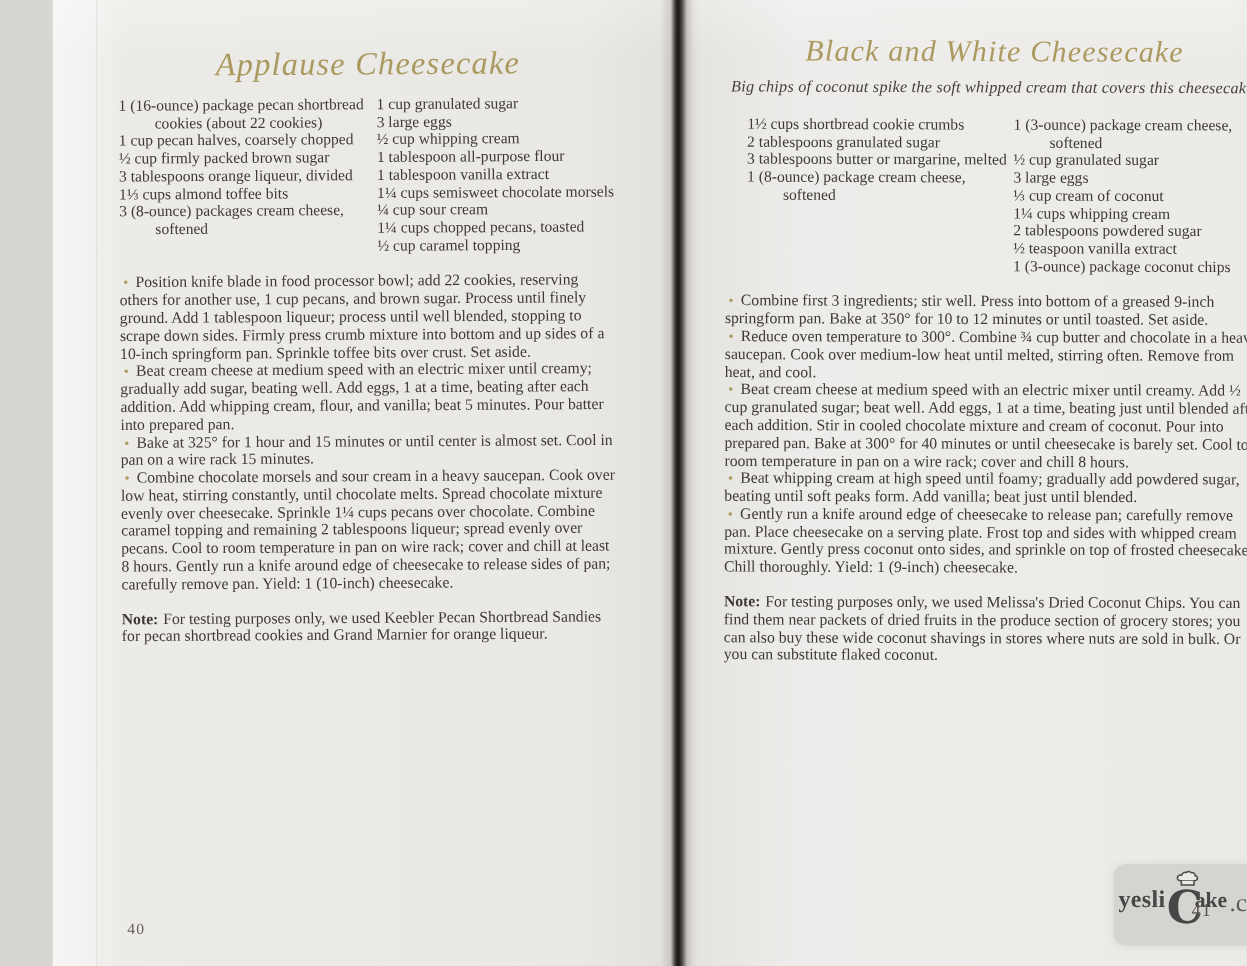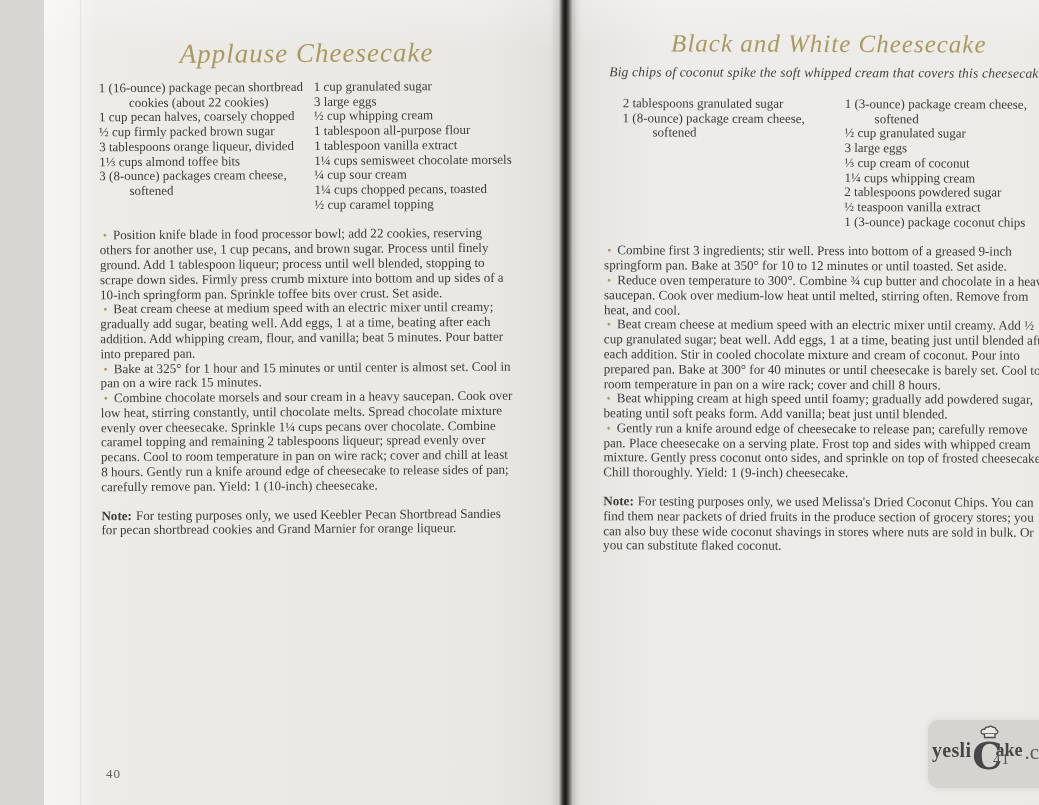--- a/index.html
+++ b/index.html
@@ -111,21 +111,23 @@
     </p>
   </div>
 
   <div class="gutter"></div>
 
   <div class="page-content right">
     <h1 class="recipe-title">Black and White Cheesecake</h1>
     <p class="recipe-subtitle">Big chips of coconut spike the soft whipped cream that covers this cheesecake.</p>
     <div class="ingredients">
       <div class="ing-col1">
+        <div class="ing">1½ cups shortbread cookie crumbs</div>
         <div class="ing">2 tablespoons granulated sugar</div>
+        <div class="ing">3 tablespoons butter or margarine, melted</div>
         <div class="ing">1 (8-ounce) package cream cheese, softened</div>
       </div>
       <div class="ing-col2">
         <div class="ing">1 (3-ounce) package cream cheese, softened</div>
         <div class="ing">½ cup granulated sugar</div>
         <div class="ing">3 large eggs</div>
         <div class="ing">⅓ cup cream of coconut</div>
         <div class="ing">1¼ cups whipping cream</div>
         <div class="ing">2 tablespoons powdered sugar</div>
         <div class="ing">½ teaspoon vanilla extract</div>

